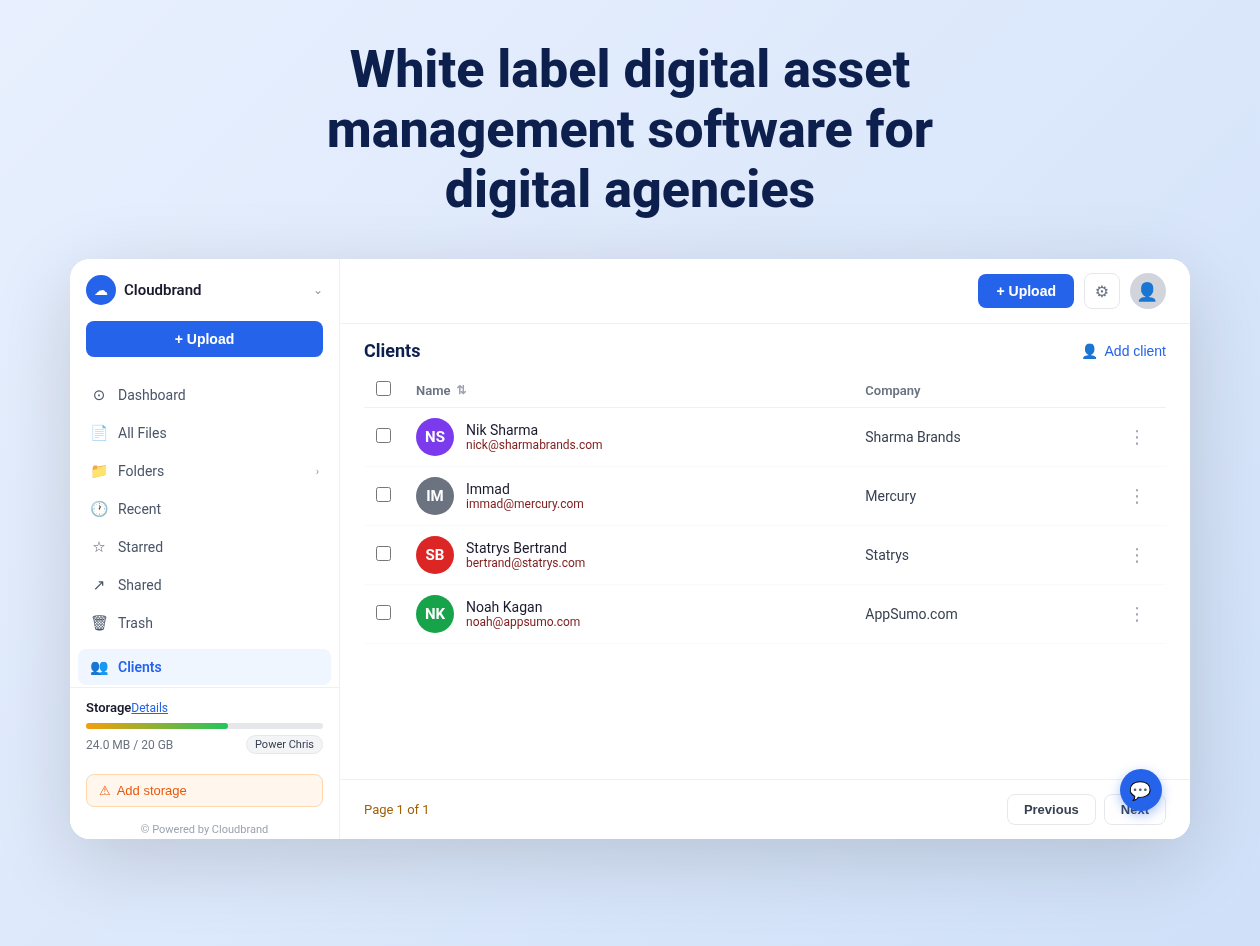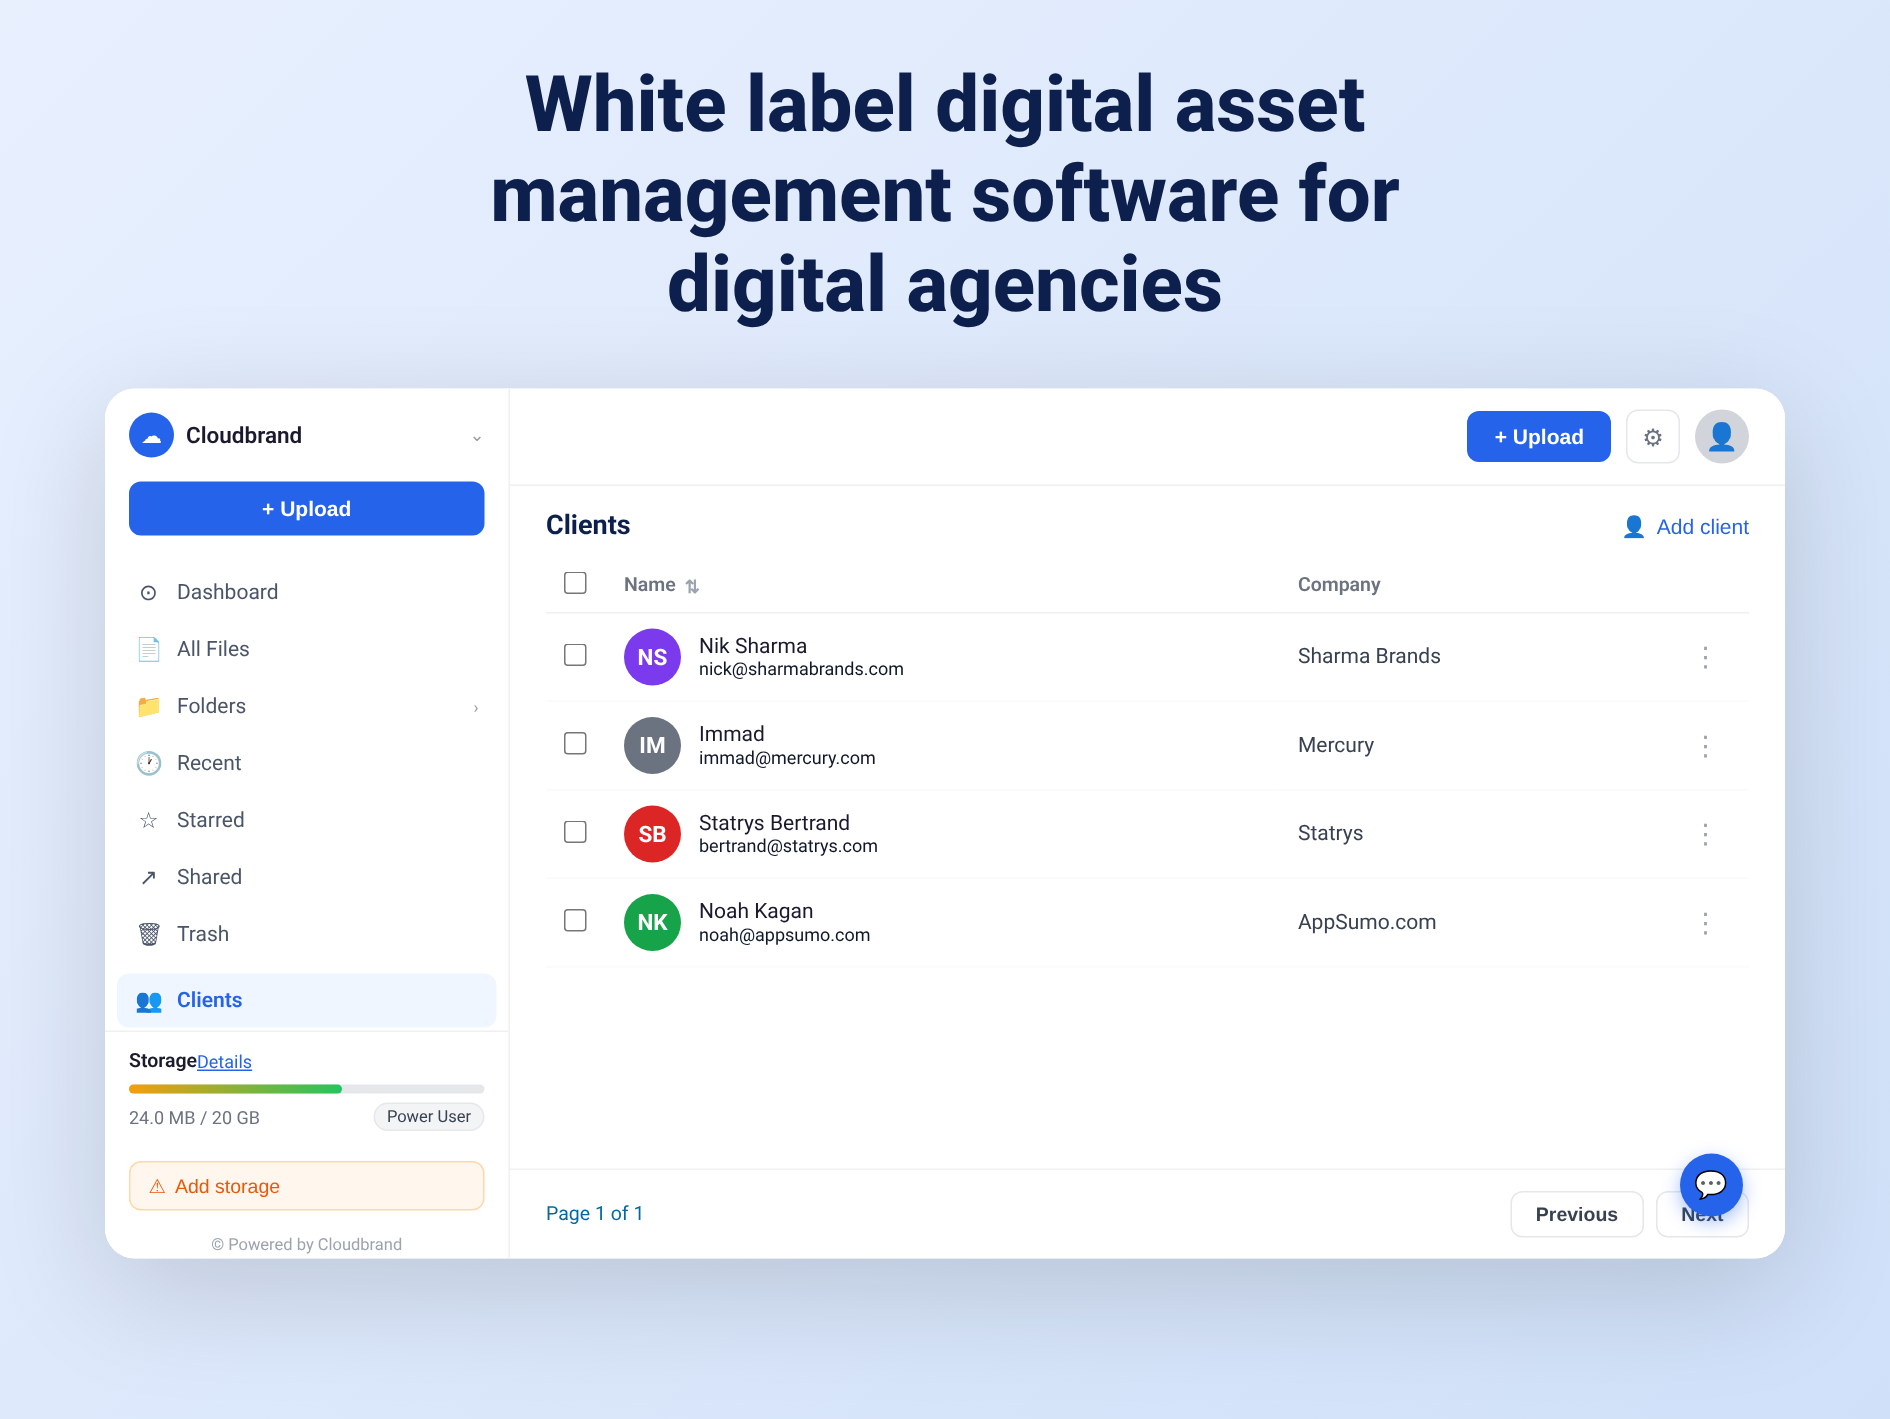--- a/index.html
+++ b/index.html
@@ -299,21 +299,21 @@
       color: white;
       flex-shrink: 0;
     }
     .client-name {
       font-weight: 400;
       font-size: 14px;
       color: #1a1a2e;
     }
     .client-email {
       font-size: 12px;
-      color: #0f172a;
+      color: #7f1d1d;
     }
     .company-name {
       font-size: 14px;
       color: #374151;
     }
     .more-btn {
       background: none;
       border: none;
       cursor: pointer;
       color: #9ca3af;
@@ -323,21 +323,21 @@
     
     .pagination-bar {
       display: flex;
       align-items: center;
       justify-content: space-between;
       padding: 14px 24px;
       border-top: 1px solid #f0f0f0;
     }
     .page-info {
       font-size: 13px;
-      color: #0369a1;
+      color: #a16207;
     }
     .pagination-btns {
       display: flex;
       gap: 8px;
     }
     .page-btn {
       padding: 7px 16px;
       border: 1px solid #e5e7eb;
       border-radius: 8px;
       background: white;
@@ -431,21 +431,21 @@
             <span class="storage-label">Storage</span>
             <span class="storage-details">Details</span>
           </div>
           <div class="storage-bar-bg">
             <div class="storage-bar-fill"></div>
           </div>
           <div class="storage-info">
             <span>
               <span>24.0 MB</span> / <span>20 GB</span>
             </span>
-            <span class="power-user-badge">Power User</span>
+            <span class="power-user-badge">Power Chris</span>
           </div>
         </div>
 
         <button class="add-storage-btn">
           <span>⚠</span>
           <span>Add storage</span>
         </button>
 
         <div class="powered-by">© Powered by Cloudbrand</div>
       </aside>

